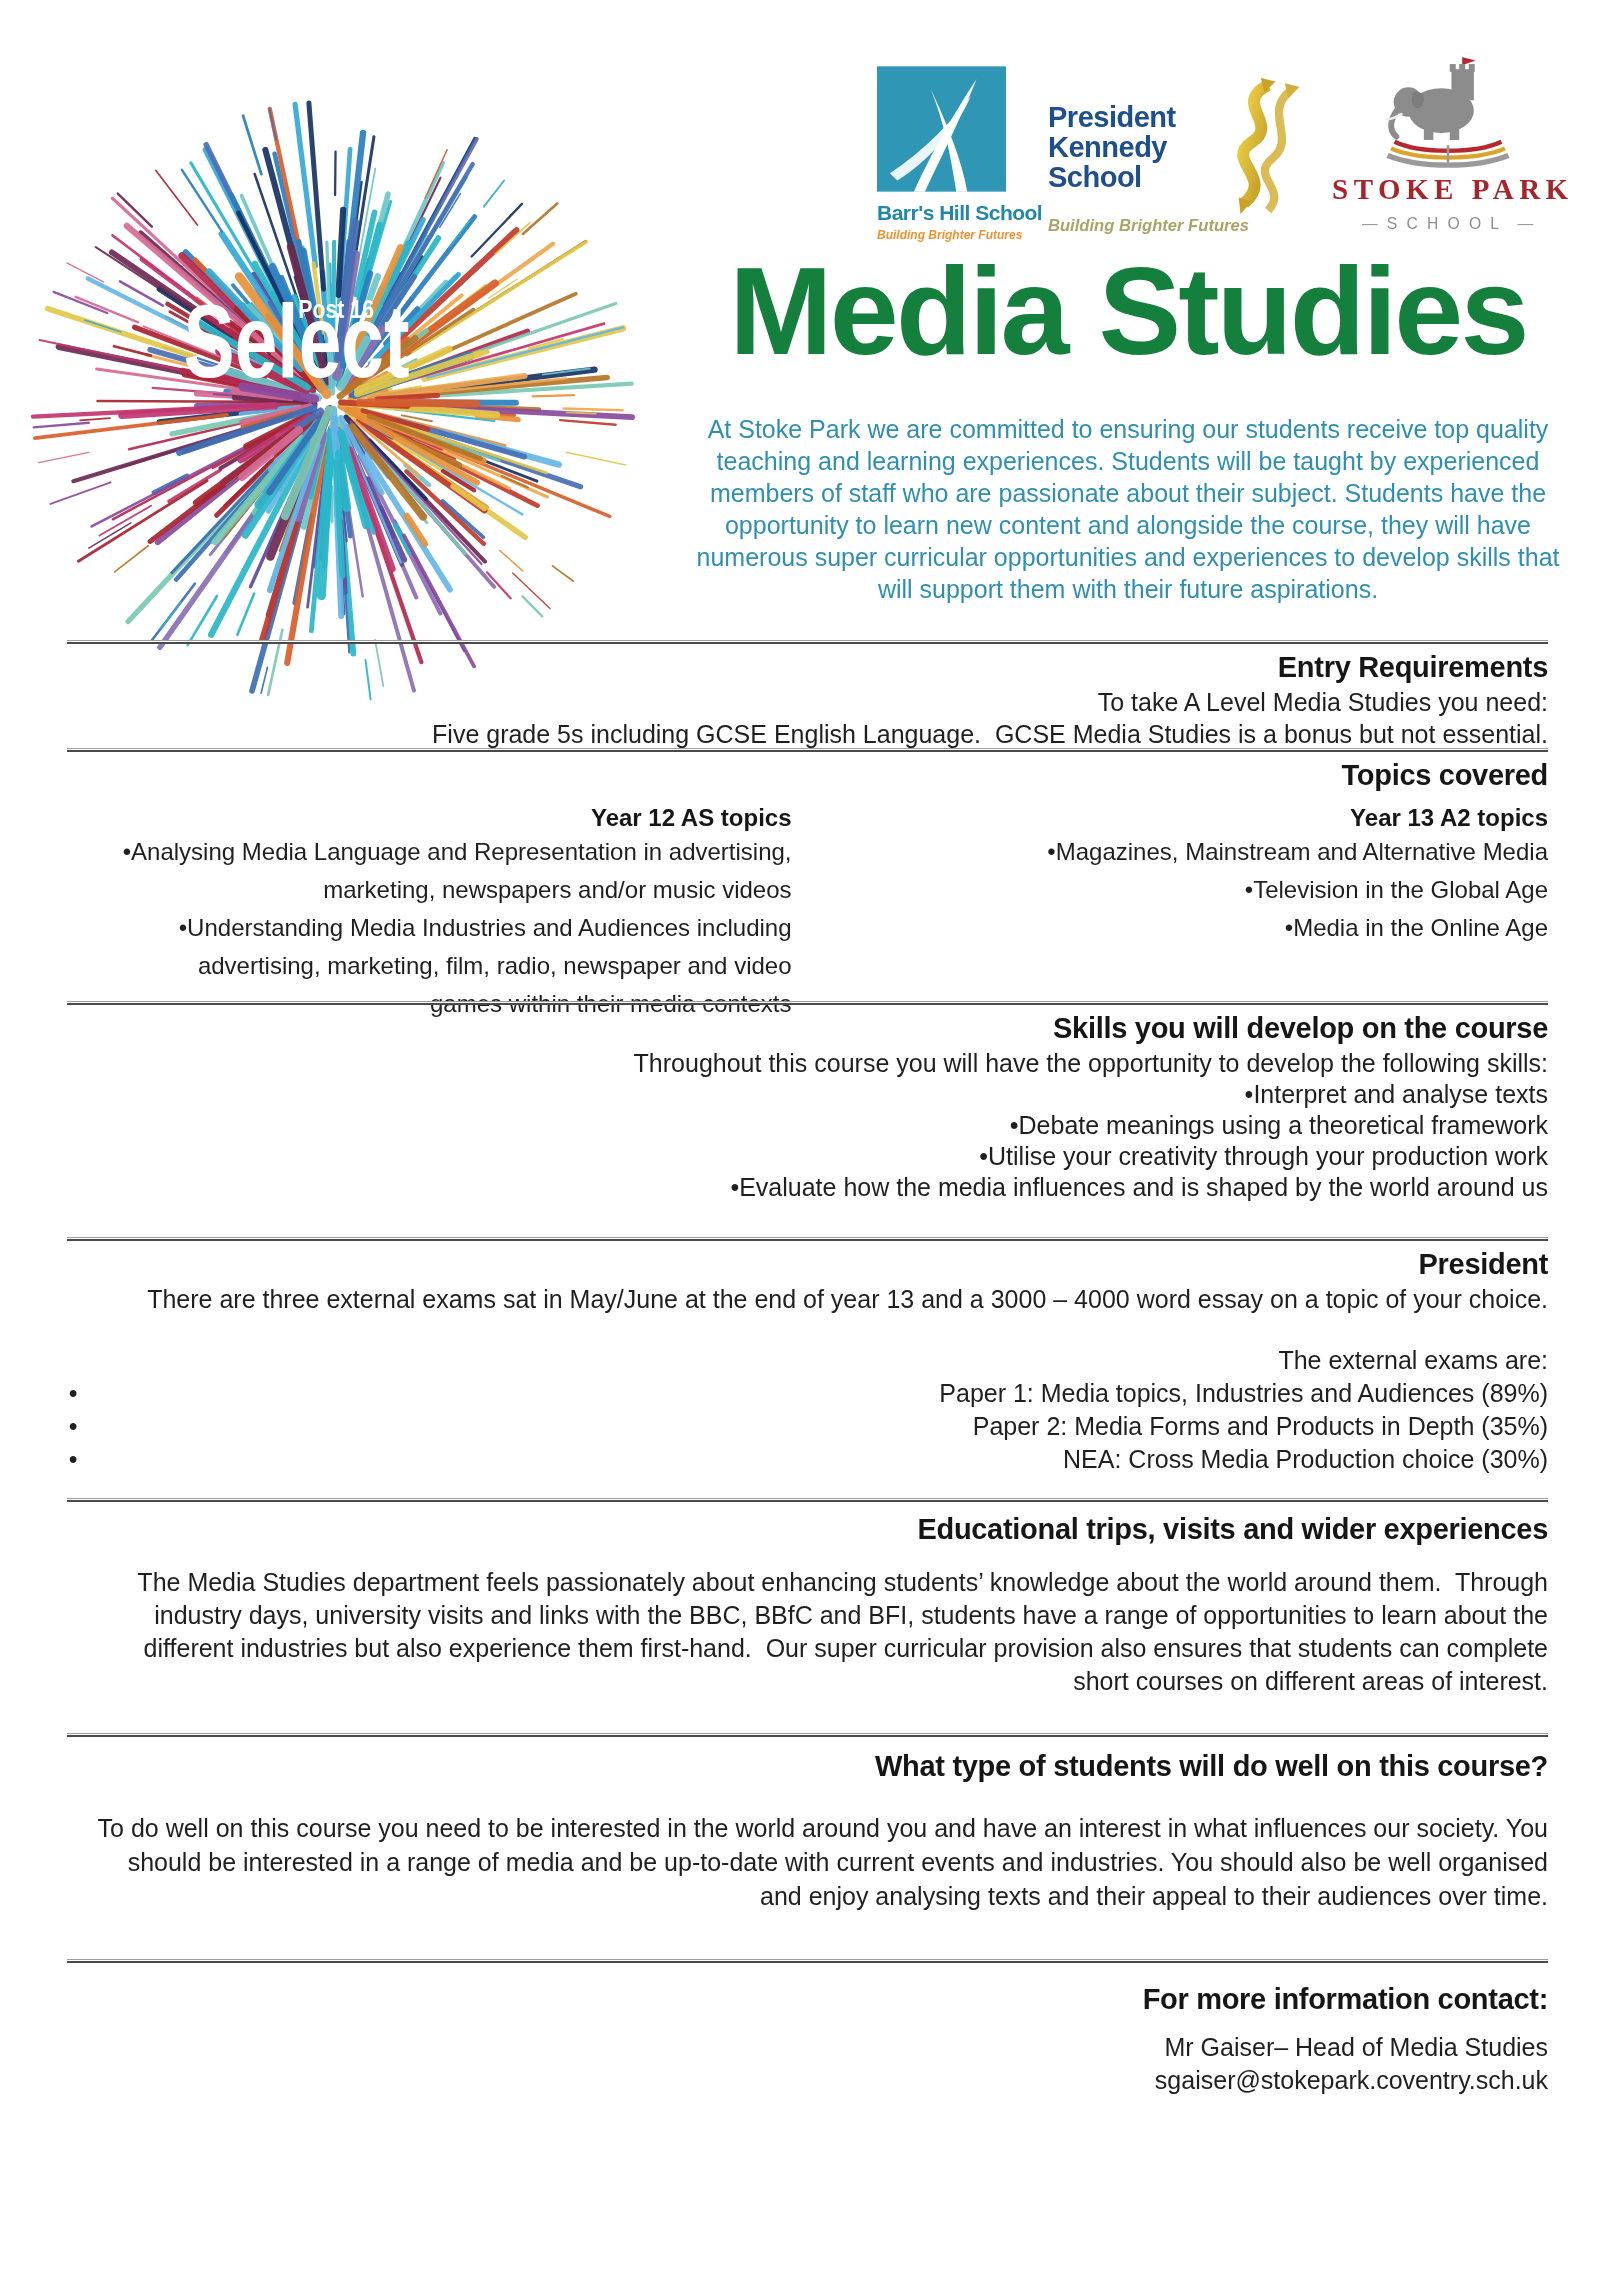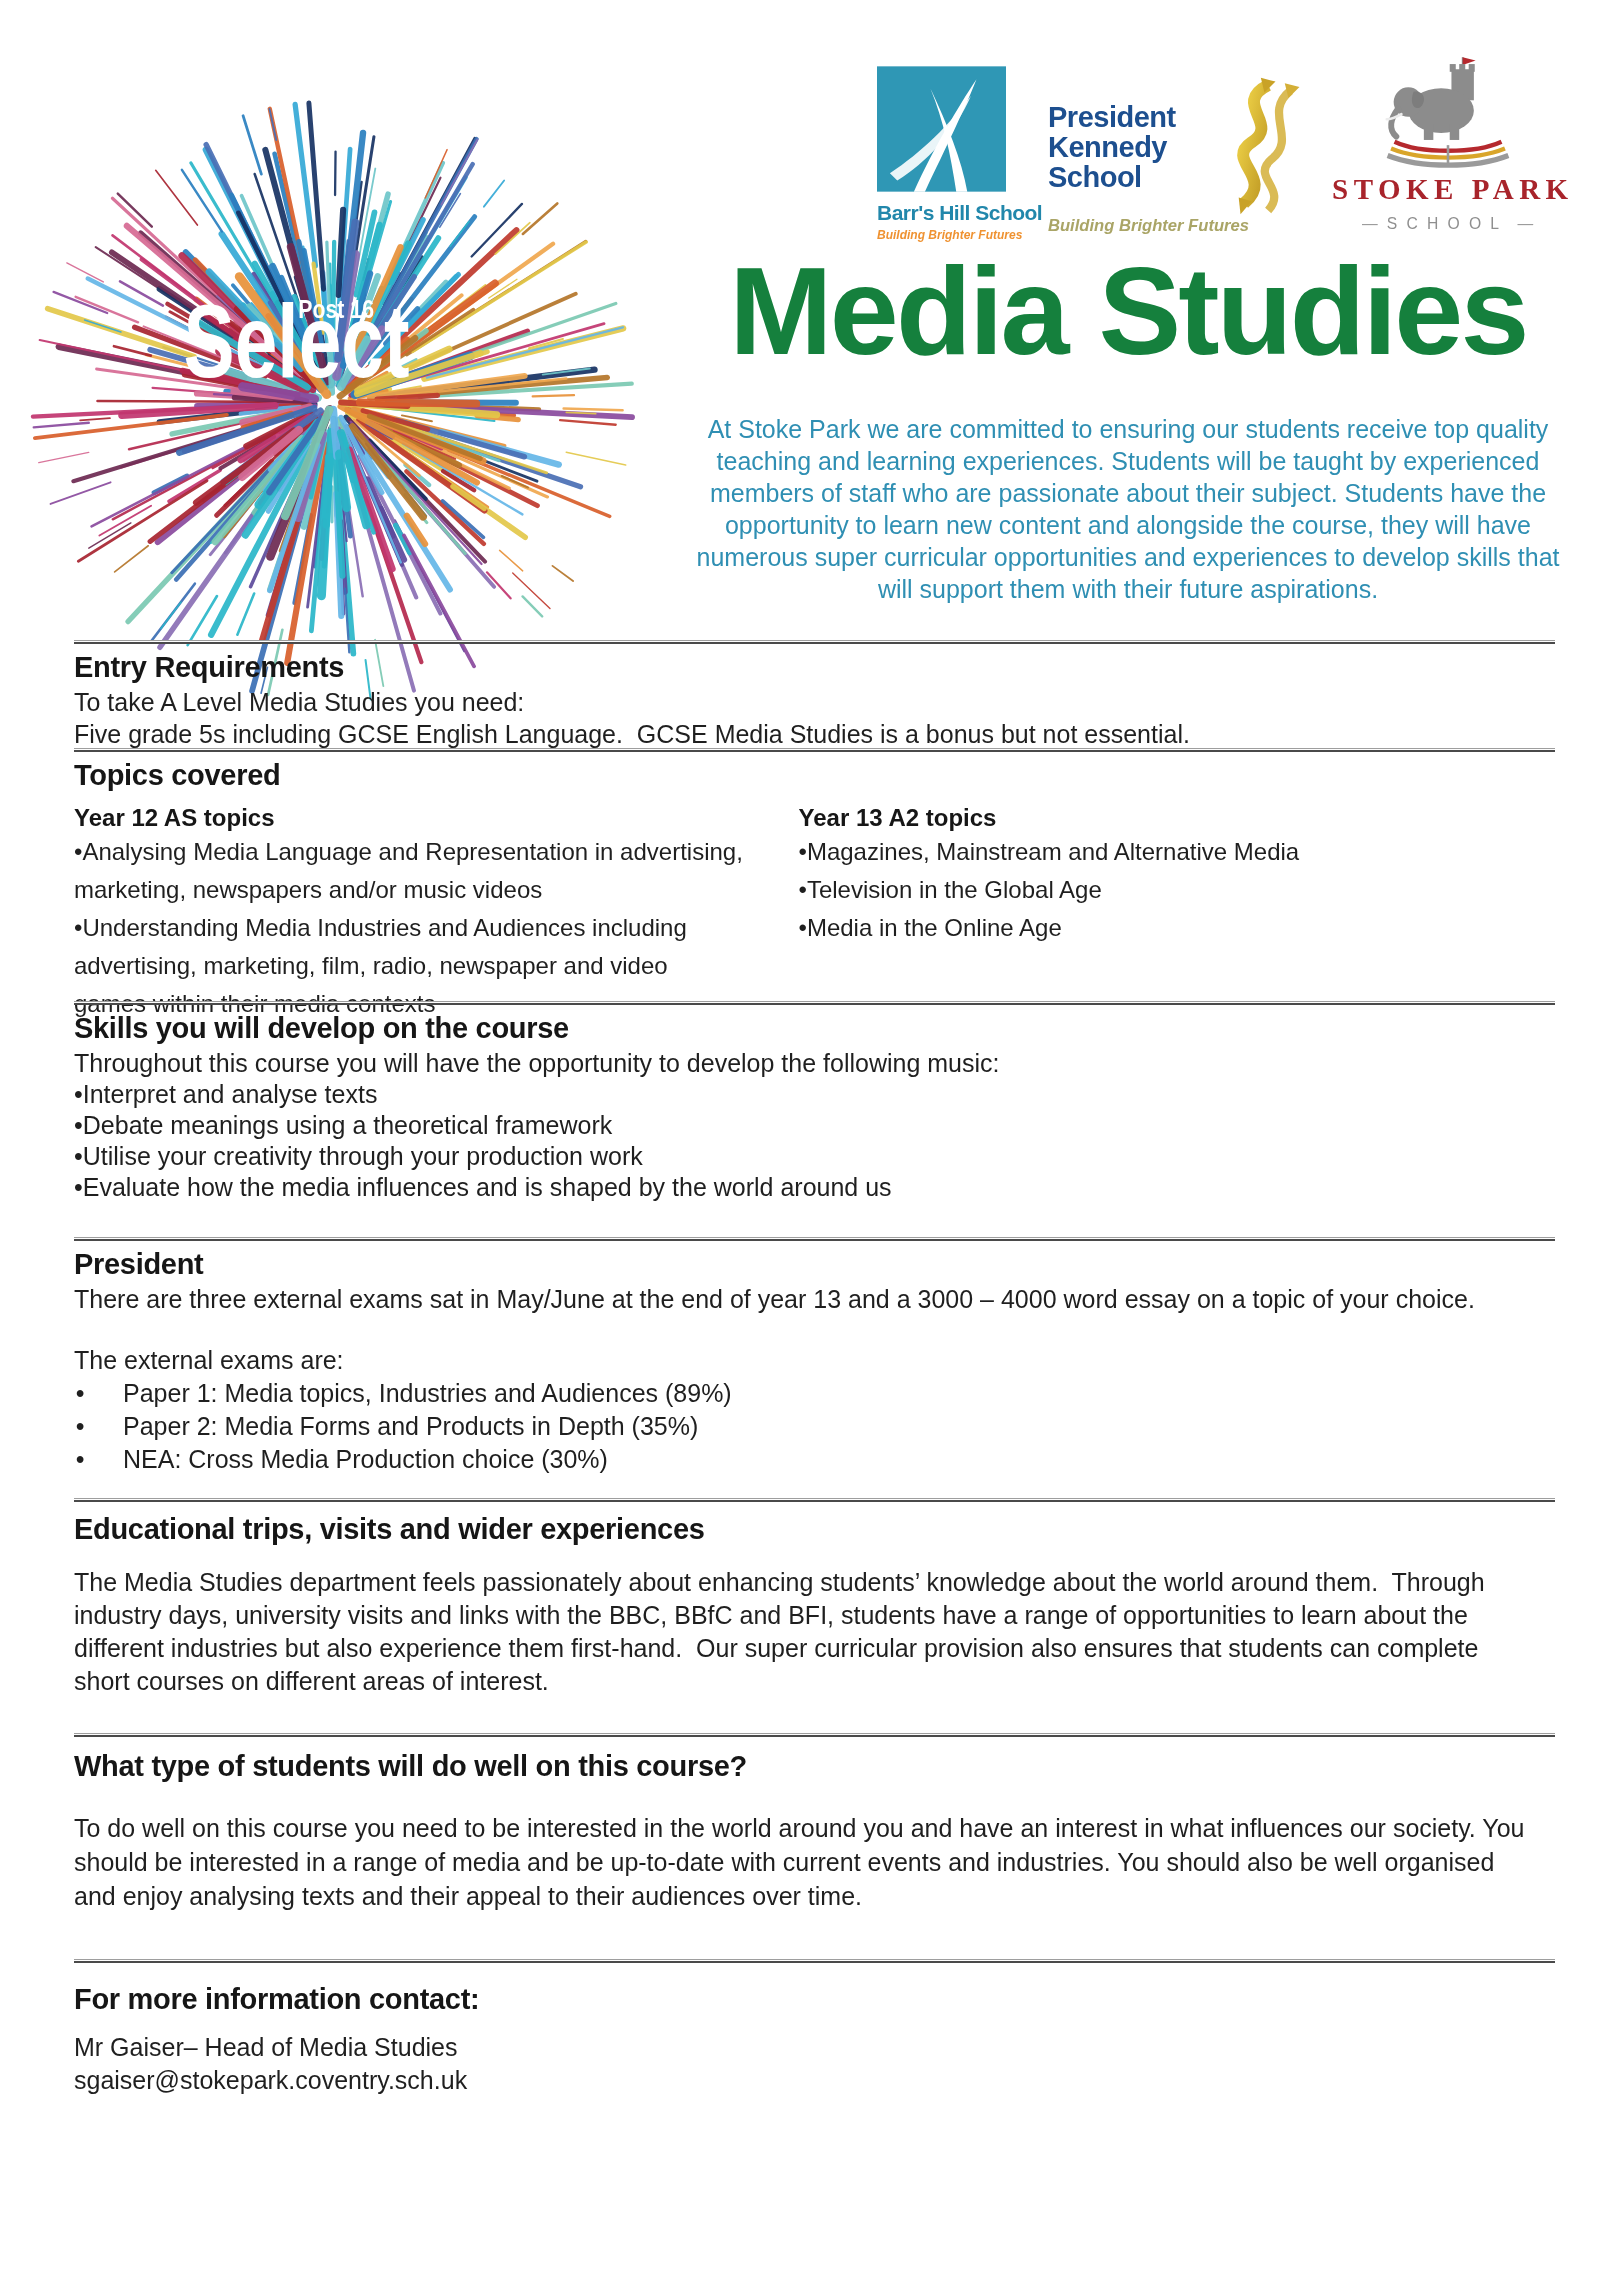--- a/index.html
+++ b/index.html
@@ -26,21 +26,21 @@
   
   .doc-title{
     position:absolute;left:646px;top:242px;width:964px;text-align:center;
     font-size:124px;line-height:138px;font-weight:bold;color:#15803d;letter-spacing:-2.8px;white-space:nowrap;
   }
   .doc-intro{
     position:absolute;left:646px;top:413px;width:964px;text-align:center;
     font-size:25px;line-height:32px;color:#2f8fb3;white-space:pre-wrap;
   }
   
-  .sec{position:absolute;left:74px;width:1481px;}
+  .sec{position:absolute;left:67px;width:1481px;text-align:right;}
   .rule{height:3.7px;background:linear-gradient(to bottom,#9e9e9e 0 0.9px,#fdfdfd 0.9px 1.8px,#4a4a4a 1.8px 3.7px);}
   .sec h2{margin:5.5px 0 0 0;font-size:29px;line-height:37px;font-weight:bold;color:#161616;letter-spacing:-0.3px;}
   .body-text{font-size:25px;line-height:32px;white-space:pre-wrap;}
   .sec-entry{top:640px;}
   .sec-topics{top:748px;}
   .topics-cols{display:flex;margin-top:7.4px;}
   .topics-col-left{width:725px;}
   .topics-col-right{width:757px;}
   .col-heading{font-size:24px;line-height:31px;font-weight:bold;color:#161616;}
   .bullet-tight{font-size:24px;line-height:38px;white-space:pre-wrap;}
@@ -605,21 +605,21 @@
         <div class="bullet-tight">Magazines, Mainstream and Alternative Media</div>
         <div class="bullet-tight">Television in the Global Age</div>
         <div class="bullet-tight">Media in the Online Age</div>
       </div>
     </div>
   </div>
 
   <div class="sec sec-skills">
     <div class="rule"></div>
     <h2>Skills you will develop on the course</h2>
-    <div class="body-text skills-intro">Throughout this course you will have the opportunity to develop the following music:</div>
+    <div class="body-text skills-intro">Throughout this course you will have the opportunity to develop the following skills:</div>
     <div class="bullet-tight">Interpret and analyse texts</div>
     <div class="bullet-tight">Debate meanings using a theoretical framework</div>
     <div class="bullet-tight">Utilise your creativity through your production work</div>
     <div class="bullet-tight">Evaluate how the media influences and is shaped by the world around us</div>
   </div>
 
   <div class="sec sec-assessment">
     <div class="rule"></div>
     <h2>President</h2>
     <div class="body-text assess-intro">There are three external exams sat in May/June at the end of year 13 and a 3000 – 4000 word essay on a topic of your choice.</div>

